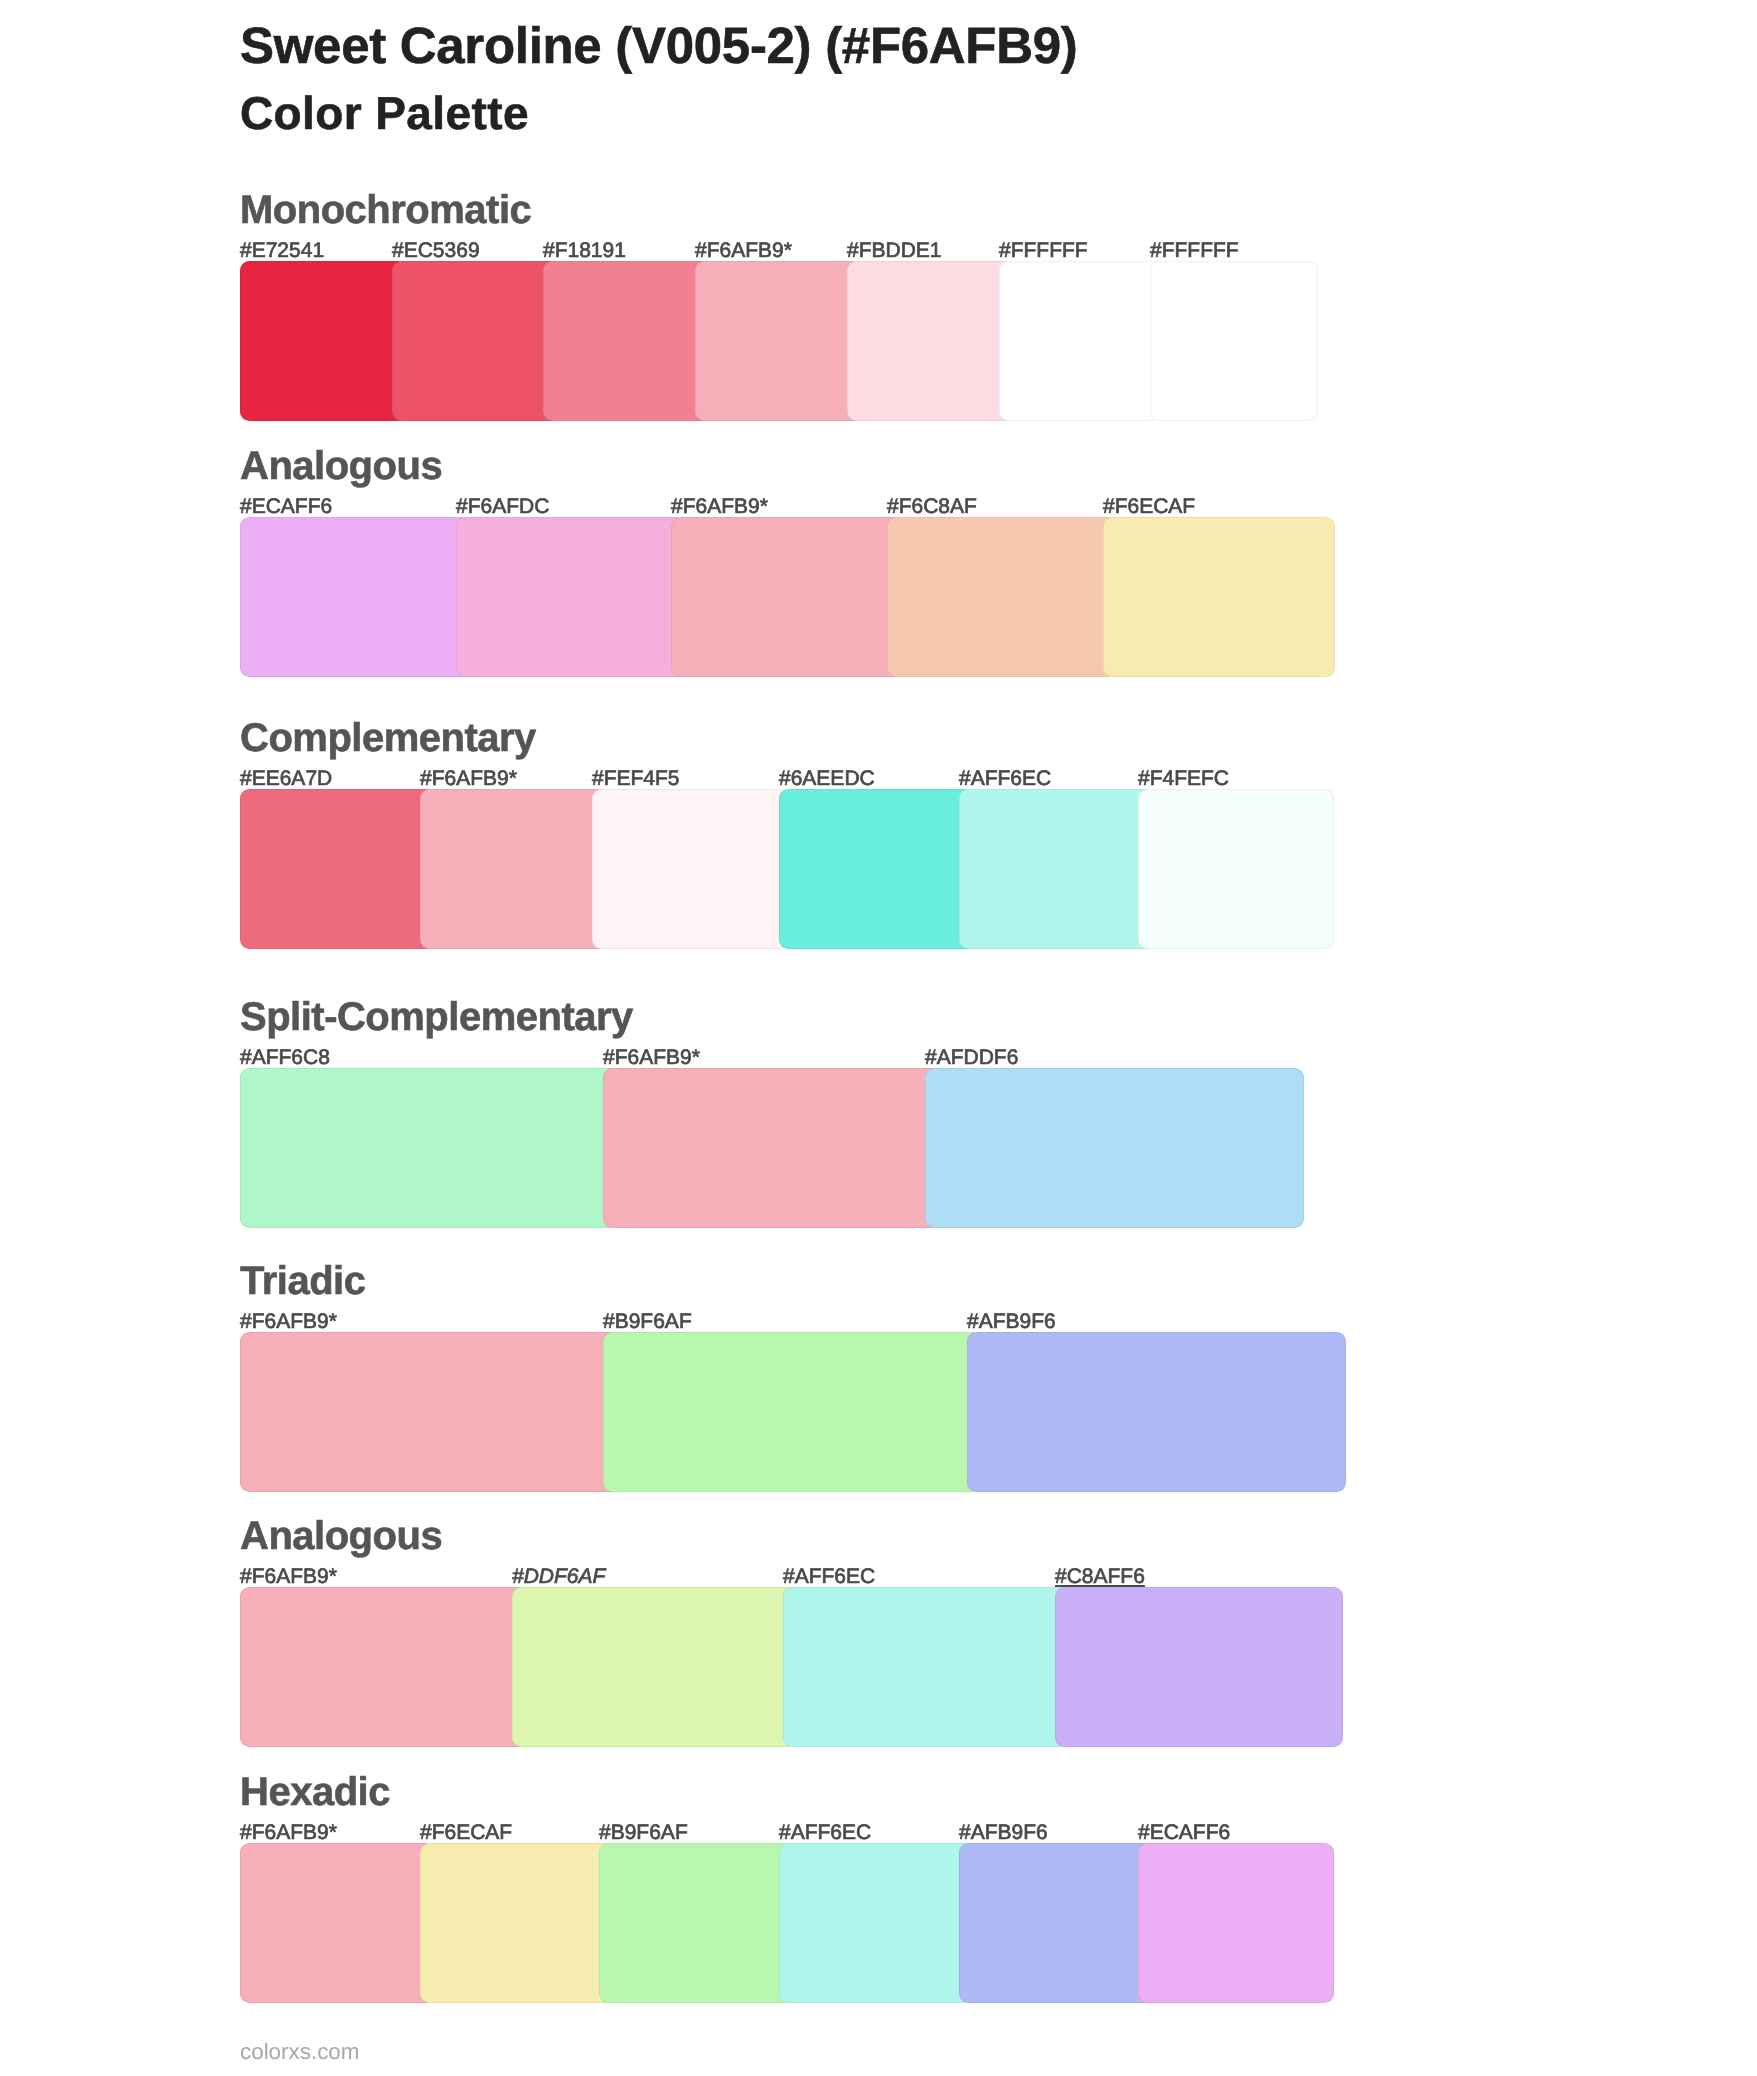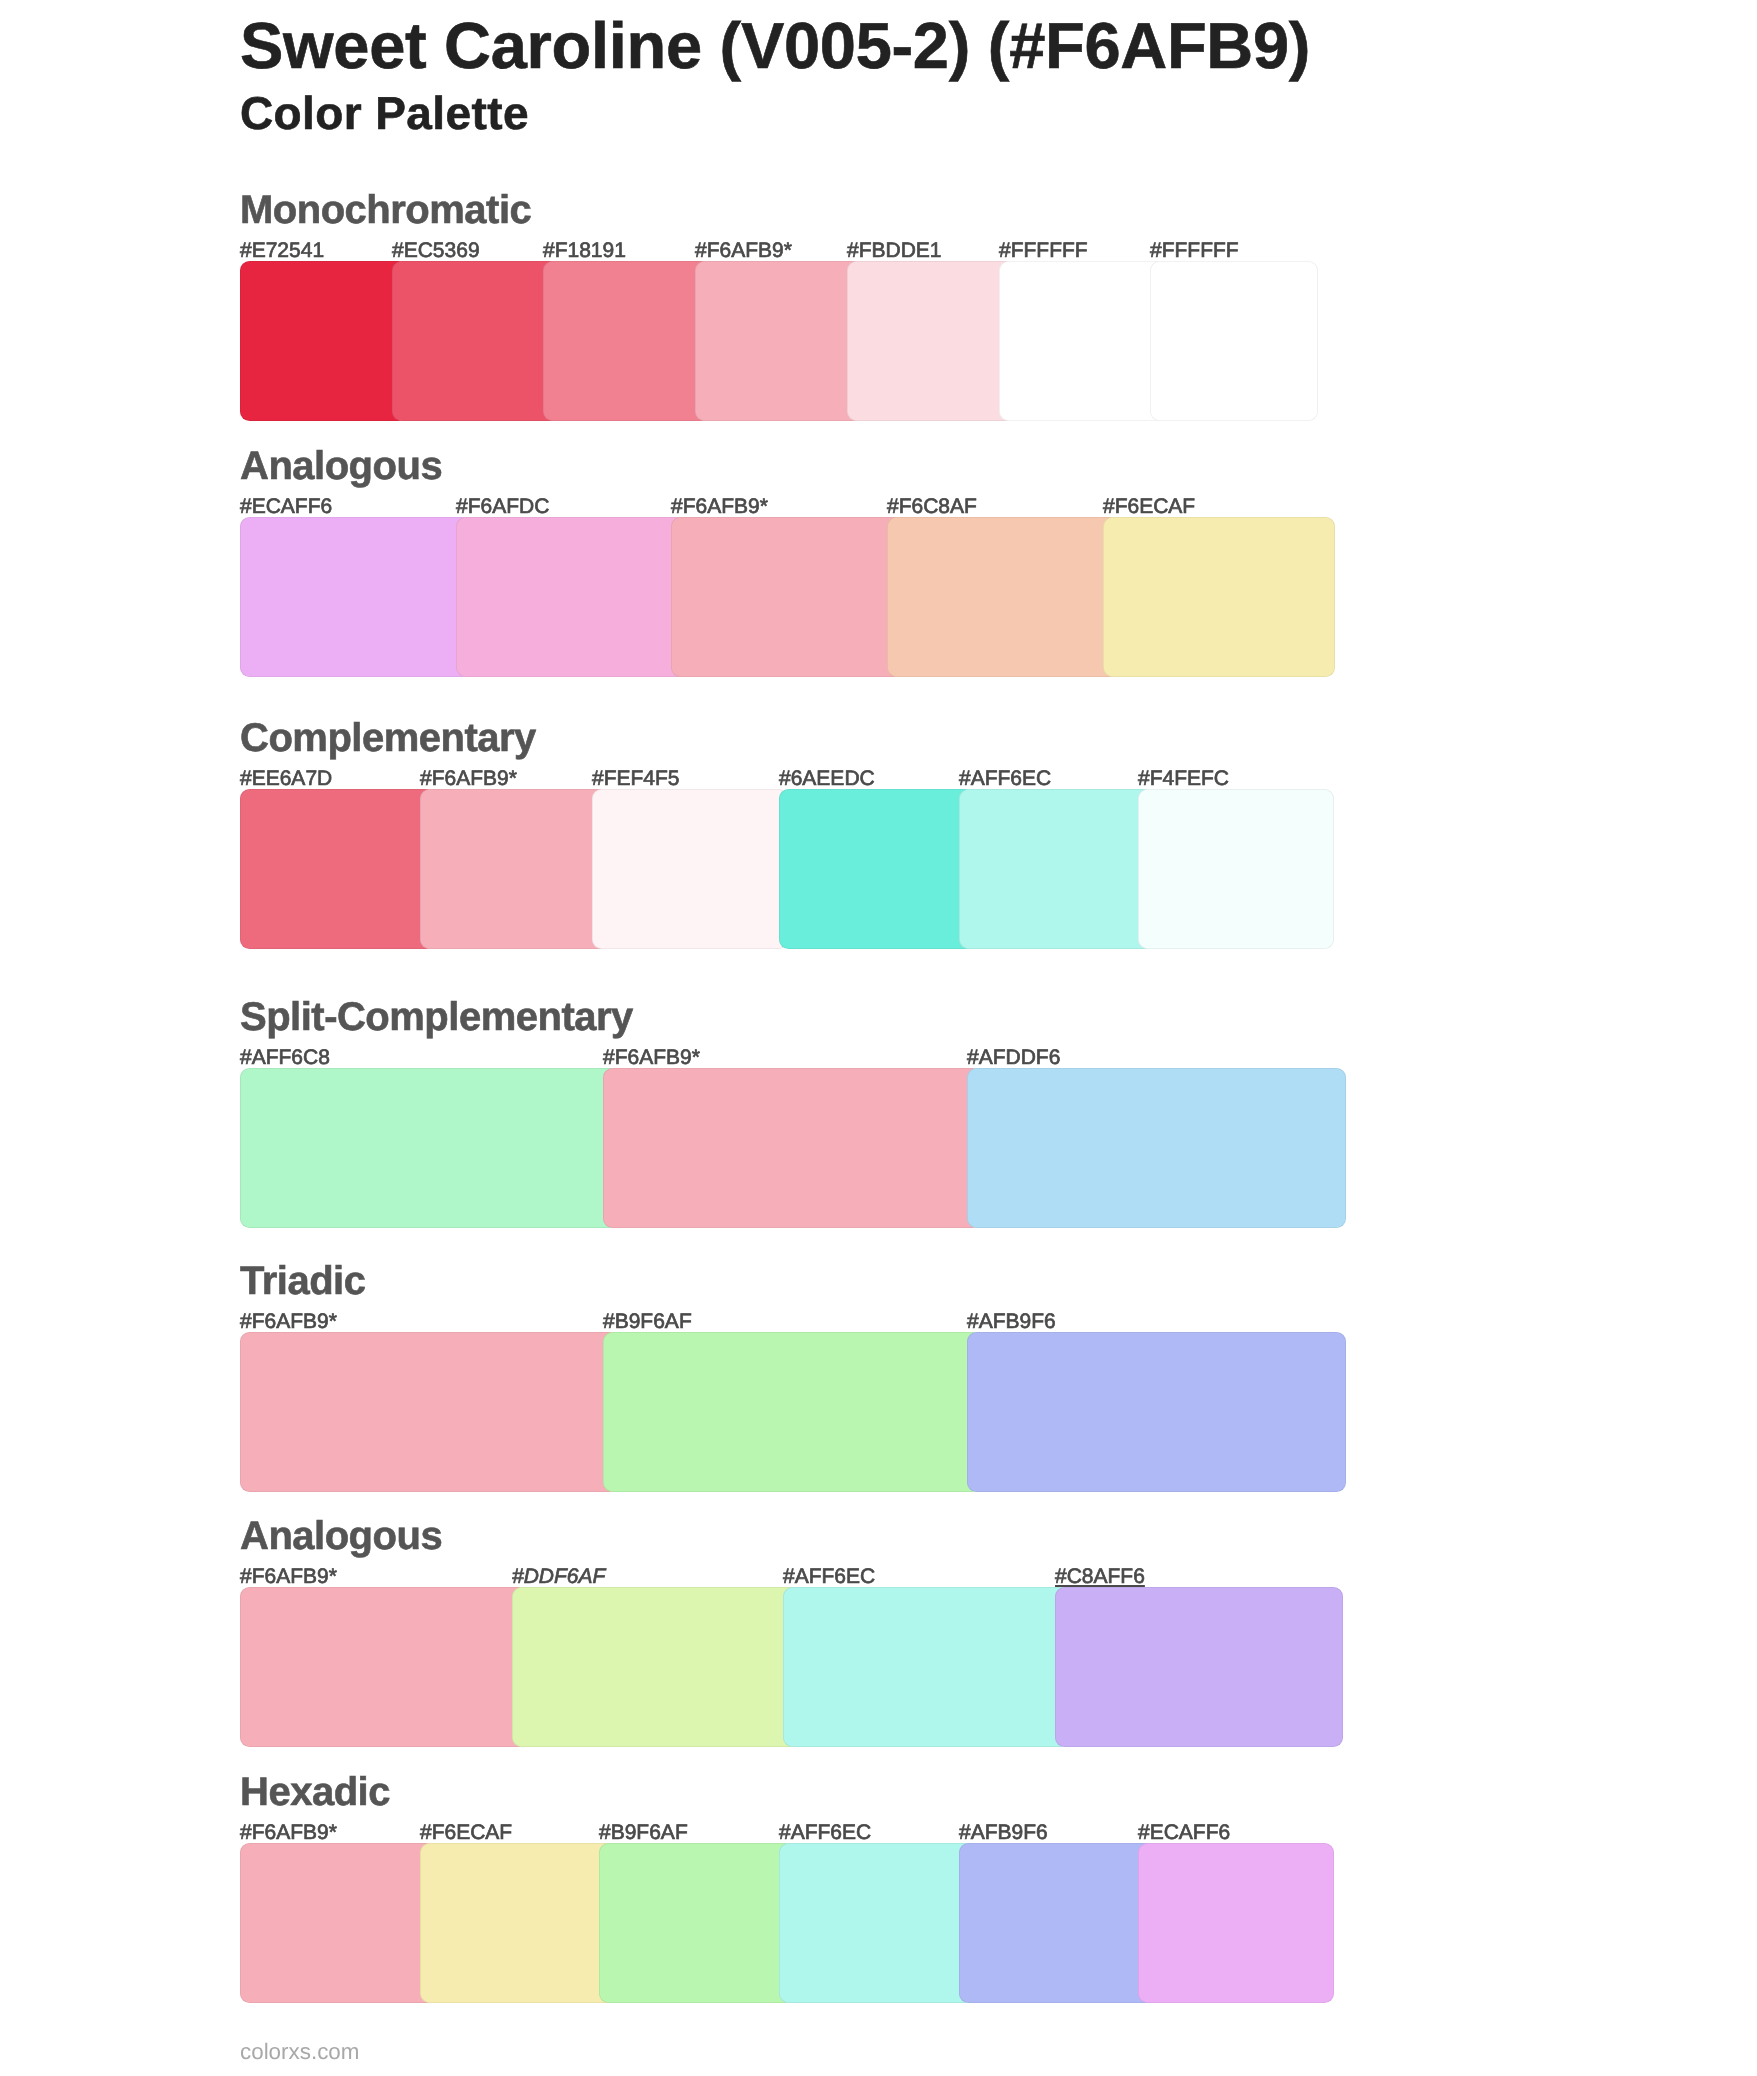--- a/index.html
+++ b/index.html
@@ -4,21 +4,21 @@
 <title>Color Palette</title>
 <style>
   html,body{margin:0;padding:0;}
   body{width:1757px;height:2077px;background:#ffffff;
        font-family:"Liberation Sans",sans-serif;overflow:hidden;position:relative;
        -webkit-font-smoothing:antialiased;text-rendering:geometricPrecision;}
   .page{position:absolute;left:0;top:0;width:1757px;height:2077px;background:#ffffff;
         will-change:transform;}
 
   h1,h2{margin:0;font-weight:700;}
-  #title-line1{position:absolute;left:240px;top:20px;font-size:65px;line-height:51px;
+  #title-line1{position:absolute;left:240px;top:20px;font-size:51px;line-height:51px;
         font-weight:700;color:#222222;white-space:nowrap;letter-spacing:-0.3px;
         -webkit-text-stroke:0.6px #222222;}
   #title-line2{position:absolute;left:240px;top:90px;font-size:46px;line-height:46px;
         font-weight:700;color:#222222;white-space:nowrap;letter-spacing:0.4px;
         -webkit-text-stroke:0.6px #222222;}
 
   .section{position:absolute;left:240px;width:1198px;margin:0;}
   .sec-head{position:absolute;left:0;top:0;margin:0;font-size:40px;line-height:40px;
         font-weight:700;color:#555555;white-space:nowrap;letter-spacing:-0.5px;
         -webkit-text-stroke:0.6px #555555;}
@@ -78,21 +78,21 @@
   .s2 .sw.c4{width:196px;z-index:5;}
   .s2 .c5{left:898px;}
   .s2 .sw.c5{width:196px;z-index:6;}
   .s3{top:997px;}
   .s3 .labels{top:50px;}
   .s3 .swatches{top:71px;}
   .s3 .c0{left:0px;}
   .s3 .sw.c0{width:379px;z-index:1;}
   .s3 .c1{left:363px;}
   .s3 .sw.c1{width:379px;z-index:2;}
-  .s3 .c2{left:727px;}
+  .s3 .c2{left:685px;}
   .s3 .sw.c2{width:379px;z-index:3;}
   .s4{top:1261px;}
   .s4 .labels{top:50px;}
   .s4 .swatches{top:71px;}
   .s4 .c0{left:0px;}
   .s4 .sw.c0{width:379px;z-index:1;}
   .s4 .c1{left:363px;}
   .s4 .sw.c1{width:379px;z-index:2;}
   .s4 .c2{left:727px;}
   .s4 .sw.c2{width:379px;z-index:3;}

